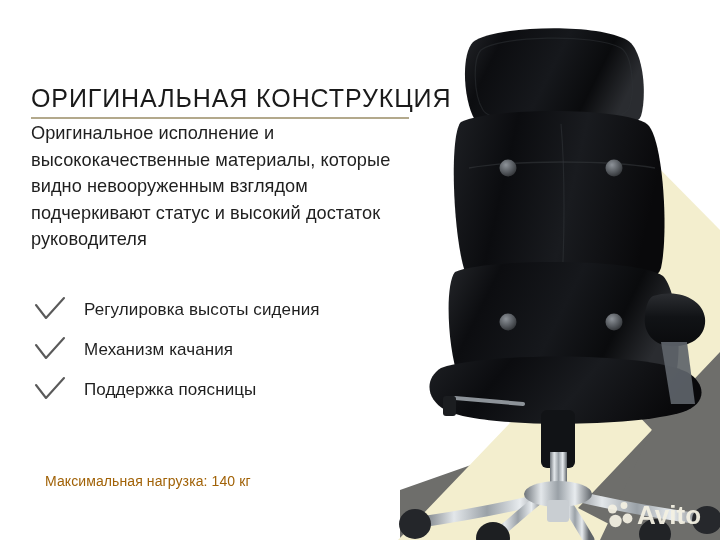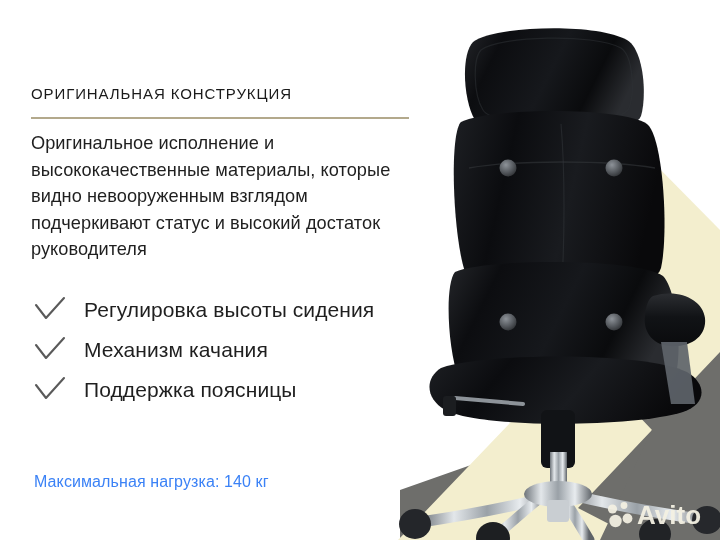--- a/index.html
+++ b/index.html
@@ -45,40 +45,40 @@
     width: 440px;
     height: 540px;
     z-index: 3;
     pointer-events: auto;
   }
 
   .headline {
     position: absolute;
     left: 31px;
     top: 86px;
-    font-size: 15px;
+    font-size: 25px;
     font-weight: 400;
     letter-spacing: 0.9px;
     color: #1a1a1a;
     white-space: nowrap;
     line-height: 1;
   }
   .headline-rule {
     position: absolute;
     left: 31px;
     top: 117px;
     width: 378px;
     height: 2px;
     background: #b3a98c;
   }
 
   .body-copy {
     position: absolute;
     left: 31px;
-    top: 130px;
+    top: 120px;
     width: 392px;
     font-size: 18.2px;
     font-weight: 400;
     line-height: 26.5px;
     color: #1f1f1f;
     letter-spacing: 0.05px;
   }
 
   .feature-list {
     position: absolute;
@@ -99,34 +99,34 @@
   .feature-item .check-icon {
     position: absolute;
     left: 0;
     top: 50%;
     transform: translateY(-50%);
     width: 34px;
     height: 30px;
     display: block;
   }
   .feature-label {
-    font-size: 21px;
+    font-size: 17px;
     font-weight: 400;
     color: #1f1f1f;
     letter-spacing: 0.1px;
     line-height: 1;
   }
 
   .load-note {
     position: absolute;
-    left: 34px;
+    left: 45px;
     top: 474px;
-    font-size: 16px;
-    font-weight: 400;
-    color: #3b82f6;
+    font-size: 14px;
+    font-weight: 400;
+    color: #a16207;
     letter-spacing: 0.1px;
     white-space: nowrap;
     line-height: 1;
   }
 
   
   #watermark {
     position: absolute;
     left: 604px;
     top: 497px;

